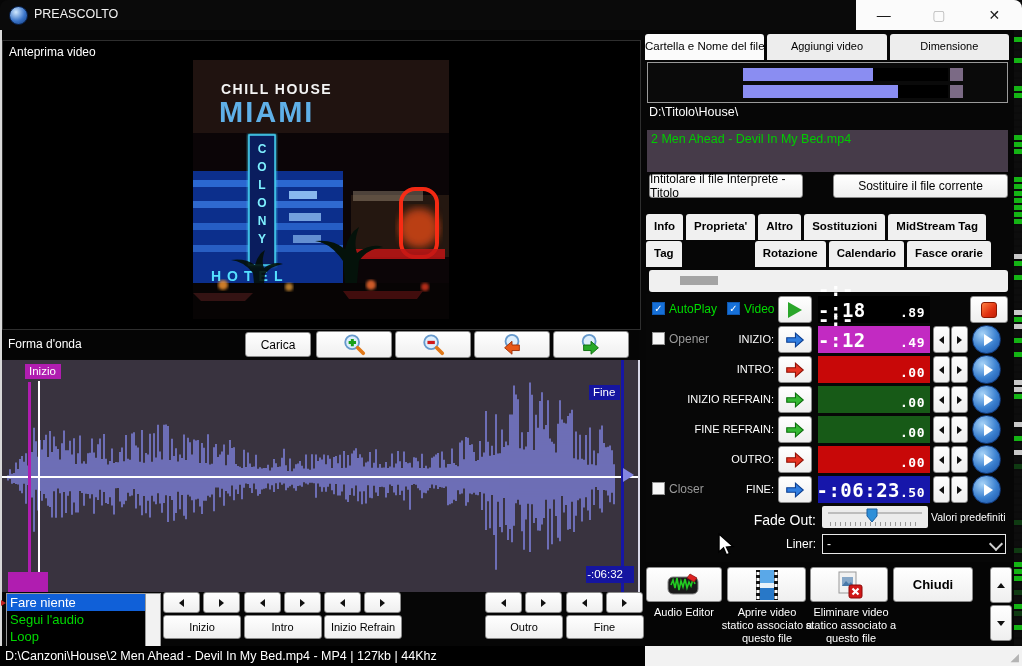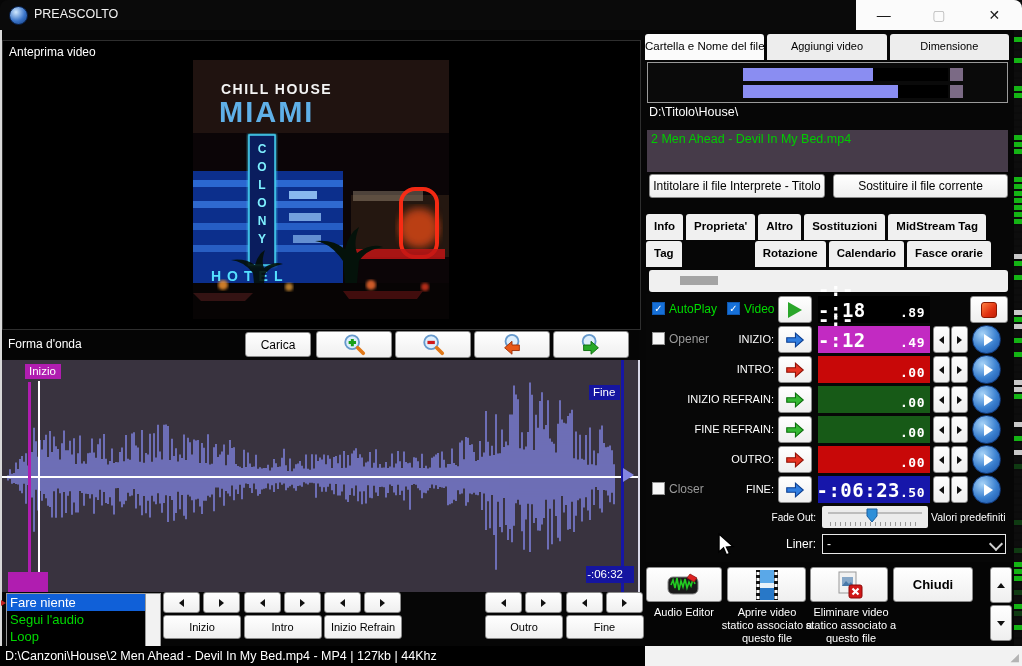--- a/index.html
+++ b/index.html
@@ -85,21 +85,21 @@
   .lcd{position:absolute;left:172px;width:112px;height:27px;display:flex;align-items:flex-end;justify-content:flex-end;
        padding:0 5px 2px 0;box-sizing:border-box;font-family:"DejaVu Sans Mono",monospace;font-weight:bold;color:#fff;}
   .lcd .big{font-size:19px;line-height:21px;letter-spacing:0.5px;}
   .lcd .small{font-size:13px;line-height:16px;letter-spacing:0.5px;}
   .spin{position:absolute;width:17px;height:27px;}
   .circle-play{position:absolute;width:29px;height:29px;border-radius:50%;border:1px solid #123c80;box-sizing:border-box;
        background:radial-gradient(circle at 35% 30%, #a8d4f8, #3a80d0 55%, #1a4fa0);display:flex;align-items:center;justify-content:center;}
   .circle-play .tri{width:0;height:0;border-top:6px solid transparent;border-bottom:6px solid transparent;border-left:9px solid #fff;margin-left:3px;}
   .play-tri{width:0;height:0;border-top:8px solid transparent;border-bottom:8px solid transparent;border-left:14px solid #2aa62a;}
   .stop-sq{width:14px;height:14px;border-radius:3px;border:1px solid #8c1800;background:linear-gradient(135deg,#ff8040,#e03010 60%,#c02008);}
-  .fade-label{position:absolute;left:8px;top:218px;width:162px;font-size:10px;color:#fff;text-align:right;}
+  .fade-label{position:absolute;left:8px;top:218px;width:162px;font-size:14px;color:#fff;text-align:right;}
   .slider{position:absolute;left:176px;top:212px;width:106px;height:22px;background:#ececec;border-radius:2px;}
   .slider .groove{position:absolute;left:6px;top:6px;width:94px;height:2px;background:#bdbdbd;}
   .slider .ticks{position:absolute;left:8px;bottom:2px;width:90px;height:4px;
        background:repeating-linear-gradient(90deg,#9a9a9a 0 1px,transparent 1px 5px);}
   .slider .thumb{position:absolute;left:44px;top:2px;}
   .defaults-label{position:absolute;left:285px;top:217px;font-size:10.5px;color:#fff;white-space:nowrap;}
   .liner-label{position:absolute;left:8px;top:243px;width:162px;font-size:12px;color:#fff;text-align:right;}
   .combo{position:absolute;left:176px;top:240px;width:184px;height:20px;background:#000;border:1px solid #e8e8e8;box-sizing:border-box;}
   .combo .val{position:absolute;left:4px;top:2px;font-size:12px;color:#fff;}
   .combo .chev{position:absolute;right:4px;top:4px;width:8px;height:8px;border-right:2px solid #cfcfcf;
@@ -306,21 +306,21 @@
   </div>
 
   <div class="path-row">
     <span>D:\Titolo\House\</span>
   </div>
 
   <div class="filename-box">
     <span>2 Men Ahead - Devil In My Bed.mp4</span>
   </div>
 
-  <div class="btn fbtn" style="left:649px;width:176px;">Intitolare il file Interprete - Titolo</div>
+  <div class="btn fbtn" style="left:649px;width:154px;">Intitolare il file Interprete - Titolo</div>
   <div class="btn fbtn" style="left:833px;width:175px;">Sostituire il file corrente</div>
 
   <div class="tagtabs" style="left:646px;top:214px;" id="tag-tabs-1">
       <div class="ttab">Info</div>
       <div class="ttab">Proprieta'</div>
       <div class="ttab">Altro</div>
       <div class="ttab">Sostituzioni</div>
       <div class="ttab">MidStream Tag</div>
     </div>
   <div class="tagtabs" style="left:646px;top:241px;" id="tag-tabs-2">

